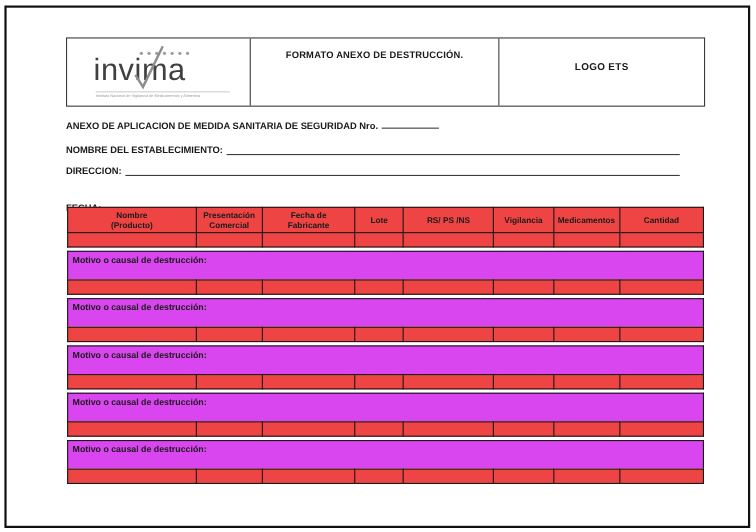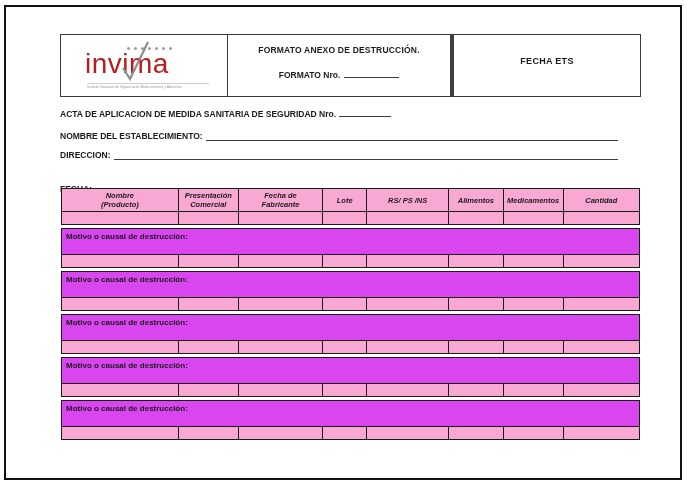--- a/index.html
+++ b/index.html
@@ -7,54 +7,54 @@
     width:687px;height:484px;background:#ffffff;position:relative;
     font-family:"Liberation Sans", sans-serif;color:#1a1a1a;overflow:hidden;
   }
   .page-frame{position:absolute;left:4px;top:5px;right:5px;bottom:4px;border:2px solid #111;}
 
   
   .header-box{position:absolute;left:60px;top:34px;width:581px;height:63px;
     border:1px solid #3a3a3a;display:flex;box-sizing:border-box;background:#fff;}
   .h-cell{box-sizing:border-box;}
   .h-cell.logo-cell{width:167px;border-right:1px solid #3a3a3a;position:relative;}
-  .h-cell.title-cell{width:226px;border-right:4px solid #404040;text-align:center;
+  .h-cell.title-cell{width:226px;border-right:1px solid #404040;text-align:center;
     display:flex;flex-direction:column;align-items:center;padding-top:10px;}
   .h-cell.ets-cell{flex:1;display:flex;align-items:center;justify-content:center;}
   .title-line1{font-size:8.5px;font-weight:bold;letter-spacing:.2px;}
   .title-line2{font-size:8.5px;font-weight:bold;margin-top:13px;display:flex;align-items:baseline;}
   .ets-label{font-size:9px;font-weight:bold;letter-spacing:.3px;margin-bottom:10px;}
 
   
   .invima{position:absolute;left:24px;top:11px;width:125px;height:44px;}
   .invima-dots{position:absolute;left:42px;top:1px;display:flex;gap:4px;}
   .invima-dots i{width:3px;height:3px;border-radius:50%;background:#9c9c9c;display:block;}
   .invima-text{position:absolute;left:0;top:4px;font-size:28px;line-height:28px;
-    color:#b91c1c;letter-spacing:.5px;font-weight:normal;}
+    color:#404040;letter-spacing:.5px;font-weight:normal;}
   .invima-check{position:absolute;left:0;top:-6px;}
   .invima-tagline{position:absolute;left:2px;top:37px;width:122px;font-size:3.5px;
     color:#9a9a9a;white-space:nowrap;overflow:hidden;border-top:1px solid #cfcfcf;padding-top:1px;}
 
   
   .acta-row{position:absolute;left:60px;top:107px;display:flex;align-items:baseline;
     font-size:8.5px;font-weight:bold;}
   .field-row{position:absolute;left:60px;width:558px;display:flex;align-items:flex-start;
     font-size:8.5px;font-weight:bold;}
   .row-nombre{top:131px;}
   .row-direccion{top:150px;}
   .row-fecha{top:168px;margin-top:16px;}
   .blank{display:inline-block;border-bottom:1.5px solid #3c3c3c;height:9px;margin-left:3px;}
   .blank-flex{flex:1;}
   .blank-nro{width:52px;}
   .blank-fecha{width:80px;}
   .blank-formato{width:55px;margin-left:4px;}
 
   
   .table-zone{position:absolute;left:61px;top:188px;width:579px;}
-  table.grid{border-collapse:collapse;table-layout:fixed;width:100%;background:#f9a8d4;font-style:italic;}
+  table.grid{border-collapse:collapse;table-layout:fixed;width:100%;background:#ef4444;}
   table.grid th, table.grid td{border:1px solid #1a1a1a;padding:0;}
   table.grid th{font-size:7.5px;font-weight:bold;line-height:1.2;white-space:pre-line;
     height:20px;vertical-align:middle;text-align:center;padding:1px 0;}
   table.grid td{height:12px;}
   col.c1{width:20.2%}col.c2{width:10.4%}col.c3{width:14.6%}col.c4{width:7.6%}
   col.c5{width:14.2%}col.c6{width:9.4%}col.c7{width:10.4%}col.c8{width:13.2%}
   .section{margin-top:3px;}
   .motivo-row{border:1px solid #1a1a1a;border-bottom:none;height:26px;box-sizing:border-box;
     font-size:8px;font-weight:bold;padding:3px 0 0 4px;background:#d946ef;}
 </style>
@@ -77,32 +77,28 @@
       </div>
       <div class="invima-text">invima</div>
       <svg class="invima-check" width="125" height="48" viewBox="0 0 125 48">
         <path d="M38 28 L45 39 L63 2" fill="none" stroke="#8d8d8d" stroke-width="2.2"></path>
       </svg>
       <div class="invima-tagline">Instituto Nacional de Vigilancia de Medicamentos y Alimentos</div>
     </div>
   </div>
   <div class="h-cell title-cell">
     <div class="title-line1">FORMATO ANEXO DE DESTRUCCIÓN.</div>
-    <div class="title-line2">
-      <span>FORMATO Nro.</span>
-      <span class="blank blank-formato"></span>
-    </div>
   </div>
   <div class="h-cell ets-cell">
-    <div class="ets-label">FECHA ETS</div>
+    <div class="ets-label">LOGO ETS</div>
   </div>
 </div>
 
 <div class="acta-row">
-  <span>ACTA DE APLICACION DE MEDIDA SANITARIA DE SEGURIDAD Nro.</span>
+  <span>ANEXO DE APLICACION DE MEDIDA SANITARIA DE SEGURIDAD Nro.</span>
   <span class="blank blank-nro"></span>
 </div>
 
 <div class="field-row row-nombre">
   <span>NOMBRE DEL ESTABLECIMIENTO:</span>
   <span class="blank blank-flex"></span>
 </div>
 <div class="field-row row-direccion">
   <span>DIRECCION:</span>
   <span class="blank blank-flex"></span>
@@ -128,21 +124,21 @@
     <tbody>
         <tr>
       <th>Nombre
 (Producto)</th>
       <th>Presentación
 Comercial</th>
       <th>Fecha de
 Fabricante</th>
       <th>Lote</th>
       <th>RS/ PS /NS</th>
-      <th>Alimentos</th>
+      <th>Vigilancia</th>
       <th>Medicamentos</th>
       <th>Cantidad</th>
     </tr>
     <tr>
       <td></td>
           <td></td>
       <td></td>
           <td></td>
       <td></td>
           <td></td>

